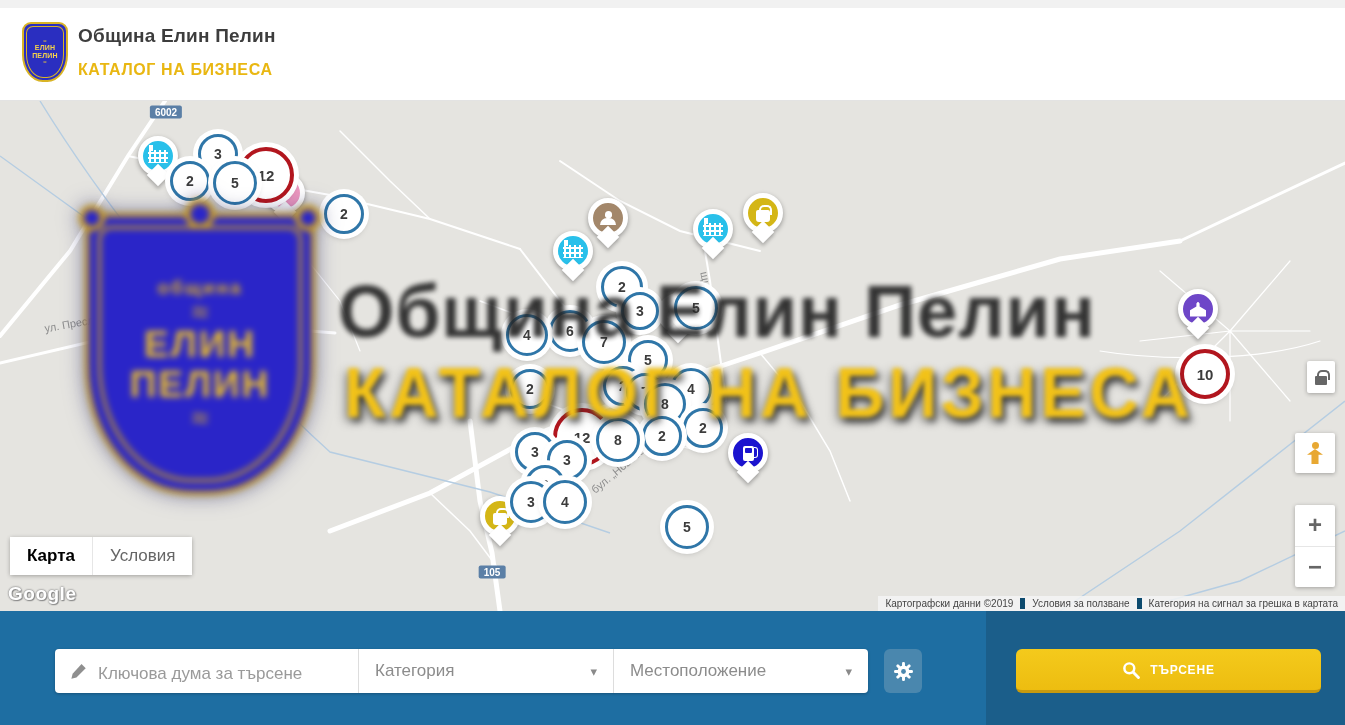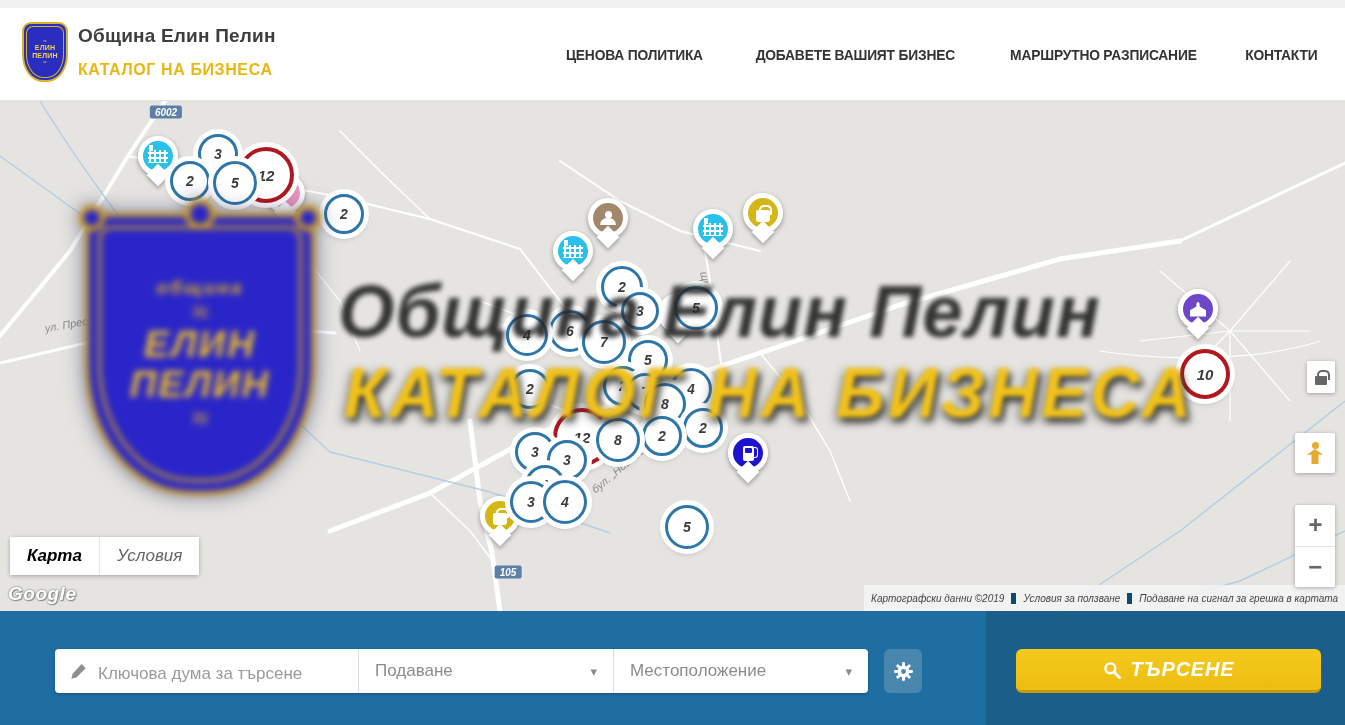--- a/index.html
+++ b/index.html
@@ -15,21 +15,21 @@
   .crest-sm::before { content:""; position:absolute; inset:2px; border:1px solid #d9b425; border-radius:7px 7px 45% 45%; }
   .crest-sm .orn { color:#e8c43a; font-size:6px; line-height:5px; }
   .crest-sm .t { color:#f5d34a; font-weight:bold; font-size:7px; line-height:8px; letter-spacing:.2px; }
   .brand-text { margin-left:10px; }
   .brand-title { font-size:19px; font-weight:bold; color:#3d3d3d; letter-spacing:.2px; }
   .brand-sub { font-size:16px; font-weight:bold; color:#e9b712; letter-spacing:.6px; margin-top:14px; }
   nav { position:absolute; right:24px; top:0; height:93px; display:flex; align-items:center; gap:38px; }
   .nav-item { font-size:15px; font-weight:bold; color:#333; letter-spacing:-0.2px; cursor:pointer; white-space:nowrap; transform:scaleX(.92); transform-origin:center; }
 
   
-  .map { position:absolute; left:0; top:101px; width:1345px; height:510px; background:#e5e4e0; overflow:hidden;font-style:italic; }
+  .map { position:absolute; left:0; top:101px; width:1345px; height:510px; background:#e5e4e0; overflow:hidden; }
   .roads { position:absolute; left:0; top:0; }
 
   
   .road-badge { position:absolute; background:#5b7fa6; color:#fff; font-size:10px; font-weight:bold; padding:1px 5px; border-radius:2px; transform:translate(-50%,-50%); z-index:5; }
   .street-label { position:absolute; color:#8d8d8d; font-size:11px; white-space:nowrap; transform-origin:center; z-index:4; }
 
   
   .pin { position:absolute; z-index:10; transform:translate(-50%,-100%); cursor:pointer; }
   .pin-head { position:relative; width:40px; height:40px; border-radius:50%; background:var(--pc); border:5px solid #fff; box-shadow:0 2px 5px rgba(0,0,0,.35); display:flex; align-items:center; justify-content:center; }
   .pin-tail { width:16px; height:16px; background:#fff; margin:-9px auto 0; transform:rotate(45deg); box-shadow:2px 2px 4px rgba(0,0,0,.25); }
@@ -70,21 +70,21 @@
 
   
   .maptype { position:absolute; left:10px; top:436px; display:flex; z-index:60; box-shadow:0 1px 4px rgba(0,0,0,.3); border-radius:2px; }
   .mt-btn { background:#fff; height:38px; display:flex; align-items:center; padding:0 17px; font-size:17px; cursor:pointer; }
   .mt-btn.active { font-weight:bold; color:#000; }
   .mt-btn.idle { color:#666; border-left:1px solid #e6e6e6; }
 
   .google-logo { position:absolute; left:8px; bottom:6px; z-index:60; font-size:19px; font-weight:bold; color:#fff; letter-spacing:.5px;
      text-shadow:0 0 2px #8a8a8a, 0 0 2px #8a8a8a, 1px 1px 1px #8a8a8a; }
 
-  .attribution { position:absolute; right:0; bottom:0; z-index:60; display:flex; background:rgba(245,245,245,.85); height:26px; align-items:center; font-size:10px; color:#444; }
+  .attribution { position:absolute; right:0; bottom:0; z-index:60; display:flex; background:rgba(245,245,245,.85); height:15px; align-items:center; font-size:10px; color:#444; }
   .attribution span { padding:0 7px; white-space:nowrap; }
   .attribution span + span { border-left:5px solid #0c4a6e; cursor:pointer; }
 
   
   .ctrl { position:absolute; background:#fff; box-shadow:0 1px 4px rgba(0,0,0,.3); border-radius:2px; z-index:60; }
   .ctrl-lock { left:1307px; top:260px; width:28px; height:32px; display:flex; align-items:center; justify-content:center; cursor:pointer; }
   .lock-i { position:relative; width:12px; height:9px; background:#666; border-radius:1px; margin-top:6px; }
   .lock-i::before { content:""; position:absolute; left:1.5px; top:-6px; width:9px; height:8px; border:2px solid #666; border-bottom:none; border-radius:5px 5px 0 0; }
   .ctrl-pegman { left:1295px; top:332px; width:40px; height:40px; display:flex; align-items:center; justify-content:center; cursor:pointer; }
   .peg { position:relative; width:16px; height:22px; }
@@ -100,21 +100,21 @@
   .field { position:relative; display:flex; align-items:center; }
   .field + .field { border-left:1px solid #ddd; }
   .f-keyword { width:303px; padding-left:14px; }
   .f-keyword input { border:none; outline:none; flex:1; font-size:17px; color:#555; margin-left:10px; font-family:inherit; min-width:0;margin-top:6px; }
   .f-keyword input::placeholder { color:#9a9a9a; }
   .f-select { width:255px; padding:0 16px; font-size:17px; color:#8c8c8c; cursor:pointer; justify-content:space-between; }
   .chev { color:#8a8a8a; font-size:13px; }
   .gear-btn { position:absolute; left:884px; top:38px; width:38px; height:44px; background:#4a87ae; border:none; border-radius:6px; display:flex; align-items:center; justify-content:center; cursor:pointer; }
   .right-panel { position:absolute; left:986px; top:0; width:359px; height:114px; background:#1b5e8a; }
   .search-btn { position:absolute; left:30px; top:38px; width:305px; height:44px; background:linear-gradient(#f4ca1c,#edbd10); border:none; border-bottom:3px solid #c79a0e; border-radius:6px; display:flex; align-items:center; justify-content:center; gap:10px; cursor:pointer; }
-  .search-btn .lbl { color:#fff; font-size:20px; font-weight:bold; letter-spacing:.8px;font-style:italic; }
+  .search-btn .lbl { color:#fff; font-size:12px; font-weight:bold; letter-spacing:.8px; }
 </style>
 </head>
 <body>
 
 <div class="page">
 
   <div class="topstrip"></div>
 
   <header>
     <div class="brand">
@@ -122,26 +122,20 @@
         <span class="orn">≈</span>
         <span class="t">ЕЛИН</span>
         <span class="t">ПЕЛИН</span>
         <span class="orn">≈</span>
       </div>
       <div class="brand-text">
         <div class="brand-title">Община Елин Пелин</div>
         <div class="brand-sub">КАТАЛОГ НА БИЗНЕСА</div>
       </div>
     </div>
-    <nav>
-      <span class="nav-item">ЦЕНОВА ПОЛИТИКА</span>
-      <span class="nav-item">ДОБАВЕТЕ ВАШИЯТ БИЗНЕС</span>
-      <span class="nav-item">МАРШРУТНО РАЗПИСАНИЕ</span>
-      <span class="nav-item">КОНТАКТИ</span>
-    </nav>
   </header>
 
   <div class="map">
     <svg class="roads" width="1345" height="510">
       <g stroke="#ffffff" fill="none" stroke-linecap="round">
         <path d="M165,0 L128,55 L70,150 L0,235" stroke-width="4"></path>
         <path d="M0,262 L120,234 L260,226 L335,232" stroke-width="3"></path>
         <path d="M128,55 L240,78 L330,94 L430,118 L520,148" stroke-width="2"></path>
         <path d="M330,430 L430,392 L540,332 L640,292 L760,252 L900,204 L1060,158 L1180,140" stroke-width="5"></path>
         <path d="M470,320 L480,400 L492,452 L500,510" stroke-width="5"></path>
@@ -161,21 +155,21 @@
       <g stroke="#b5cde2" fill="none" stroke-width="1.4">
         <path d="M40,0 C120,130 240,270 330,351 L490,391 L610,432"></path>
         <path d="M1345,300 L1180,430 L1060,510"></path>
         <path d="M1345,430 L1240,480 L1150,505"></path>
         <path d="M0,55 L90,120 L160,200"></path>
       </g>
     </svg>
 
     <div id="road-labels">
         <div class="road-badge" style="left: 166px; top: 11px;">6002</div>
-        <div class="road-badge" style="left: 508px; top: 471px;">105</div>
+        <div class="road-badge" style="left: 492px; top: 471px;">105</div>
         <div class="street-label" style="left: 75px; top: 222px; transform: translate(-50%, -50%) rotate(-10deg);">ул. Преслав</div>
         <div class="street-label" style="left: 620px; top: 367px; transform: translate(-50%, -50%) rotate(-40deg);">бул. „Новосел</div>
         <div class="street-label" style="left: 706px; top: 180px; transform: translate(-50%, -50%) rotate(78deg);">щи“</div>
       </div>
     <div id="markers">
         <div class="pin" style="left: 158px; top: 82px; --pc: #29c0ea;">
           <div class="pin-head">
             <span class="pin-icon icon-factory"></span>
           </div>
           <div class="pin-tail"></div>
@@ -336,21 +330,21 @@
     <div class="maptype">
       <div class="mt-btn active">Карта</div>
       <div class="mt-btn idle">Условия</div>
     </div>
 
     <div class="google-logo">Google</div>
 
     <div class="attribution">
       <span>Картографски данни ©2019</span>
       <span>Условия за ползване</span>
-      <span>Подаване на сигнал за грешка в картата</span>
+      <span>Категория на сигнал за грешка в картата</span>
     </div>
 
     <div class="ctrl ctrl-lock">
       <span class="lock-i"></span>
     </div>
     <div class="ctrl ctrl-pegman">
       <span class="peg"></span>
     </div>
     <div class="ctrl ctrl-zoom">
       <div class="zbtn plus">+</div>
@@ -360,21 +354,21 @@
 
   <div class="searchbar">
     <div class="fields">
       <div class="field f-keyword">
         <svg width="19" height="19" viewBox="0 0 20 20">
           <path d="M13.2 2.2l4.4 4.4-9.8 9.8-5.3 1.3 1.3-5.3z" fill="#8f8f8f"></path>
         </svg>
         <input type="text" placeholder="Ключова дума за търсене" style="">
       </div>
       <div class="field f-select">
-        <span>Подаване</span>
+        <span>Категория</span>
         <span class="chev">▾</span>
       </div>
       <div class="field f-select">
         <span>Местоположение</span>
         <span class="chev">▾</span>
       </div>
     </div>
     <button class="gear-btn">
       <svg width="21" height="21" viewBox="0 0 20 20">
         <g fill="#fff">

